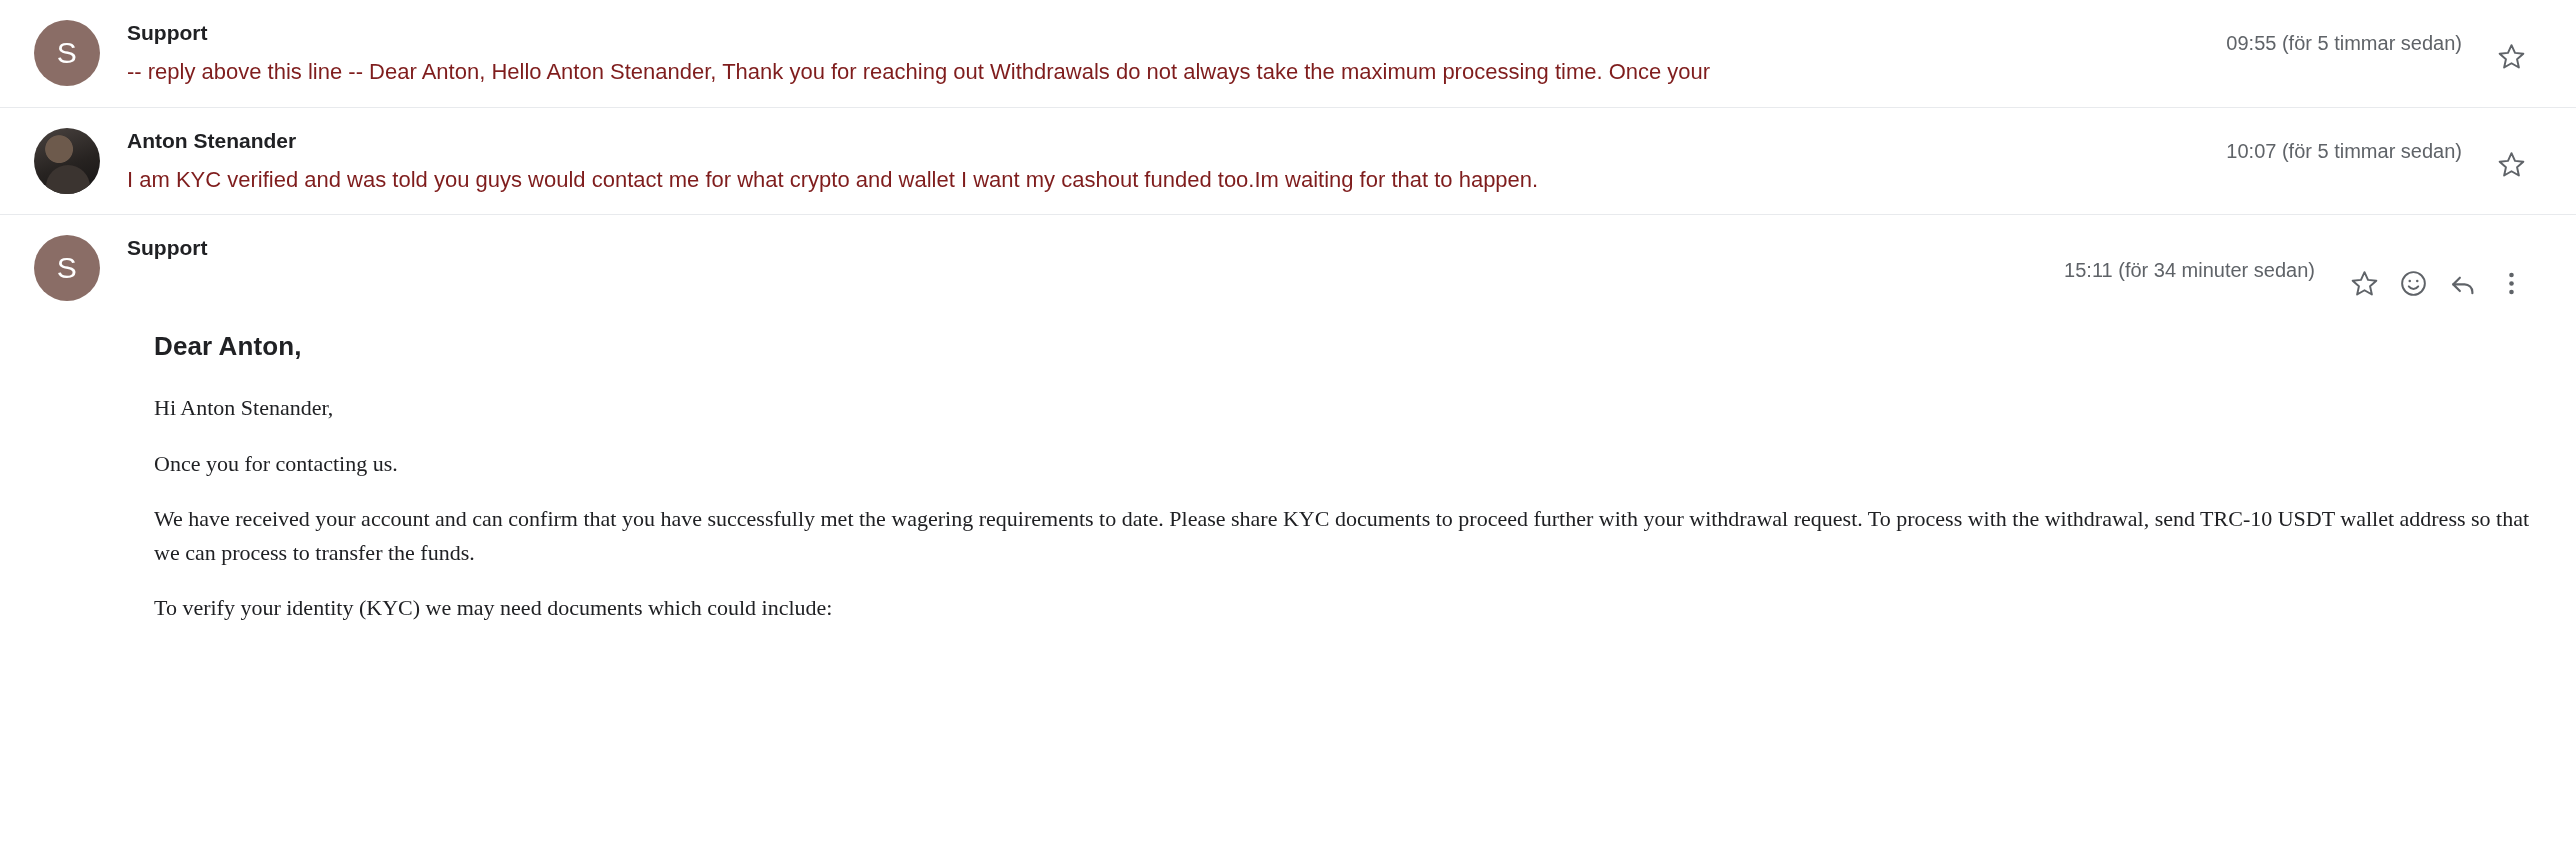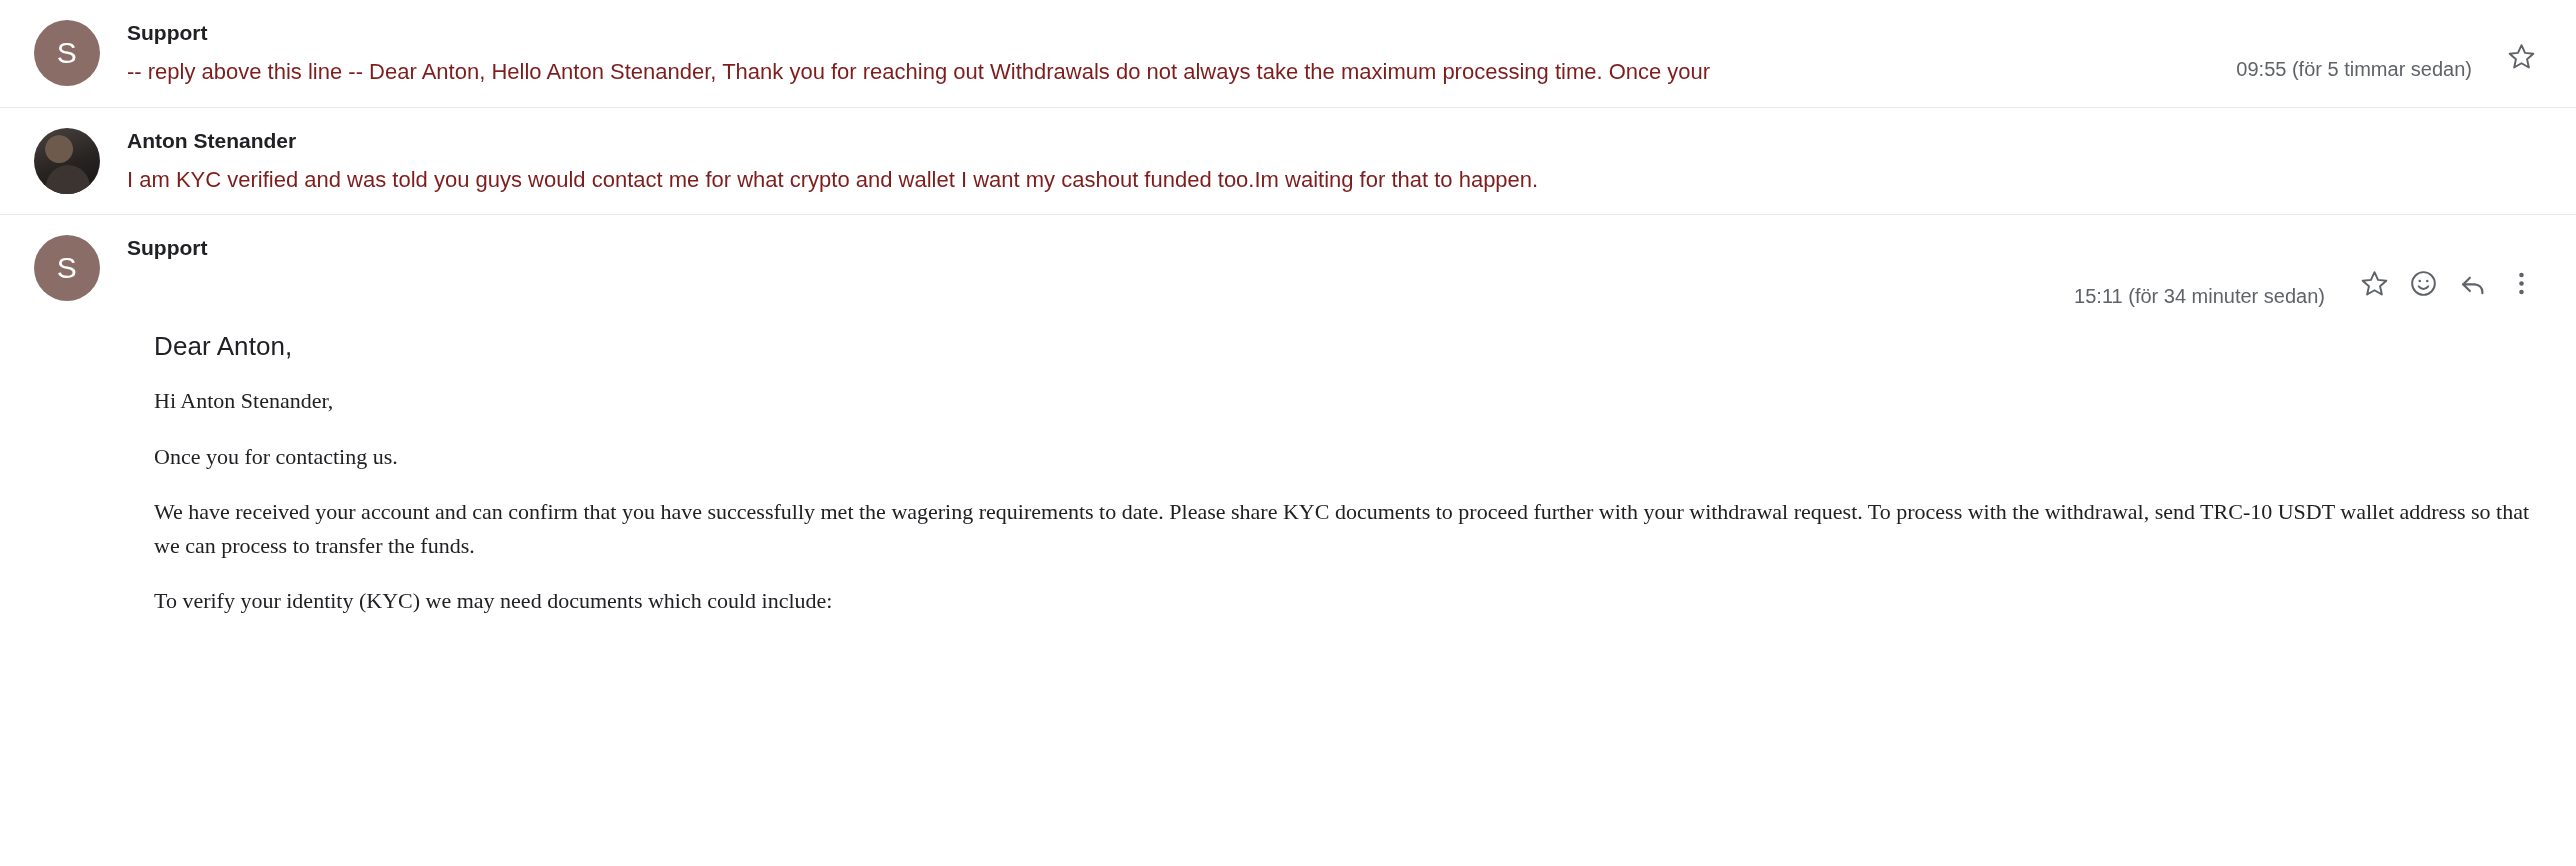--- a/index.html
+++ b/index.html
@@ -98,23 +98,23 @@
     border-right: 7.6px solid transparent;
     border-top: 7.6px solid #5f6368;
     display: inline-block;
     margin-top: 3.4px;
   }
 
   
   .meta {
     position: absolute;
     top: 32px;
-    right: 30px;
-    display: flex;
-    align-items: flex-end;
+    right: 40px;
+    display: flex;
+    align-items: flex-start;
     gap: 0;
     white-space: nowrap;
   }
   .meta.expanded { top: 44px; }
   .timestamp {
     font-size: 20px;
     color: #5f6368;
     margin-right: 25px;
   }
   .icon-btn {
@@ -130,22 +130,22 @@
 
   
   .mail-body {
     padding: 30px 0 0 120px;
     font-family: "Liberation Serif", serif;
     color: #202124;
   }
   .mail-body .greeting {
     font-family: "Liberation Sans", sans-serif;
     font-size: 26px;
-    font-weight: normal;
-    margin-bottom: 22px;
+    font-weight: bold;
+    margin-bottom: 29px;
     letter-spacing: 0.1px;
   }
   .mail-body p {
     font-size: 22px;
     line-height: 1.52;
     margin: 17px 0 22px 0;
     max-width: 2421px;
   }
 </style>
 </head>
@@ -178,20 +178,28 @@
   <div class="msg">
     <div class="msg-inner">
       <div class="avatar photo"></div>
       <div class="body-col">
         <div class="row-top">
           <span class="sender">Anton Stenander</span>
         </div>
         <div class="snippet">I am KYC verified and was told you guys would contact me for what crypto and wallet I want my cashout funded too.Im waiting for that to happen.</div>
       </div>
     </div>
+    <div class="meta">
+      <span class="timestamp">10:07 (för 5 timmar sedan)</span>
+      <span class="icon-btn">
+        <svg width="29" height="29" viewBox="0 0 24 24" fill="none" stroke="currentColor" stroke-width="1.6" stroke-linejoin="round">
+          <polygon points="12,2.6 14.9,9 21.8,9.7 16.6,14.3 18.1,21.1 12,17.6 5.9,21.1 7.4,14.3 2.2,9.7 9.1,9"></polygon>
+        </svg>
+      </span>
+    </div>
   </div>
 
   <div class="msg" style="border-bottom:none;">
     <div class="msg-inner" style="padding-bottom:0;">
       <div class="avatar letter">
         <span>S</span>
       </div>
       <div class="body-col">
         <div class="row-top">
           <span class="sender">Support</span>

